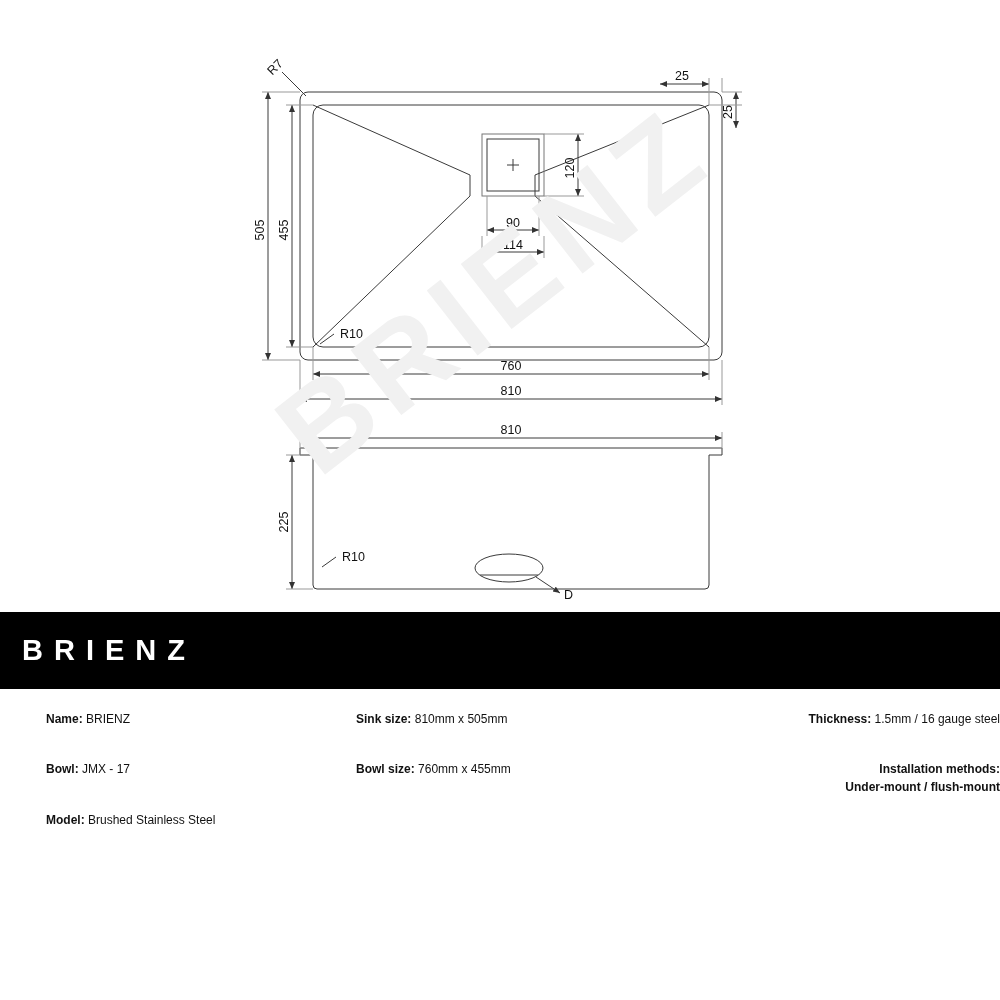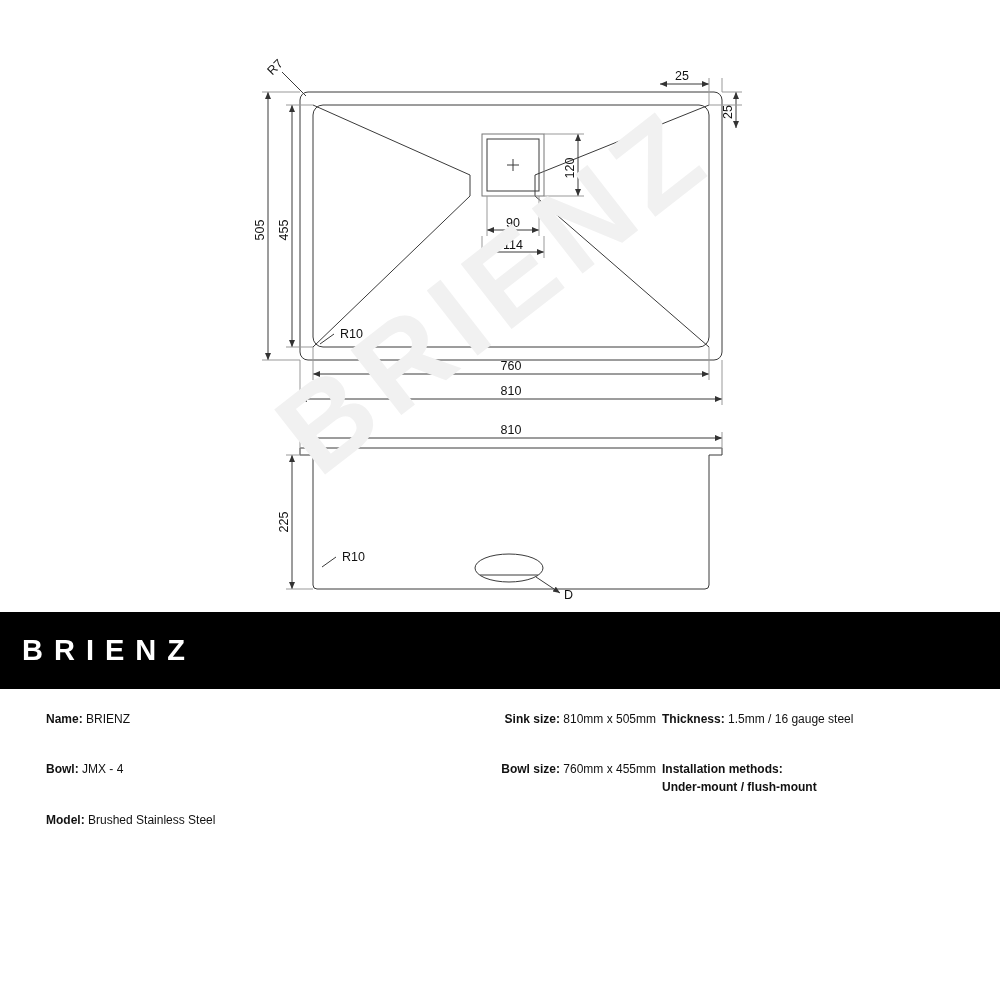--- a/index.html
+++ b/index.html
@@ -41,22 +41,22 @@
   }
   #specs{
     position:absolute;left:0;top:689px;width:1000px;height:311px;
     background:#ffffff;
   }
   .spec-col{
     position:absolute;
     top:22px;
   }
   .spec-col.c1{left:46px;width:300px;}
-  .spec-col.c2{left:356px;width:300px;text-align:right;}
-  .spec-col.c3{left:662px;width:320px;}
+  .spec-col.c2{left:356px;width:300px;}
+  .spec-col.c3{left:680px;width:320px;text-align:right;}
   .spec-item{
     margin-bottom:33px;
     font-size:12px;
     line-height:1.45;
     color:#111;
   }
   .spec-item .k{font-weight:700;}
   .spec-item .v{font-weight:400;}
   .spec-item .sub{display:block;font-weight:700;}
   svg text{font-family:"Liberation Sans", sans-serif;}
@@ -171,21 +171,21 @@
 
 <div id="specs">
 
   <div class="spec-col c1">
     <div class="spec-item">
       <span class="k">Name:</span>
       <span class="v">BRIENZ</span>
     </div>
     <div class="spec-item">
       <span class="k">Bowl:</span>
-      <span class="v">JMX - 4</span>
+      <span class="v">JMX - 17</span>
     </div>
     <div class="spec-item">
       <span class="k">Model:</span>
       <span class="v">Brushed Stainless Steel</span>
     </div>
   </div>
 
   <div class="spec-col c2">
     <div class="spec-item">
       <span class="k">Sink size:</span>

